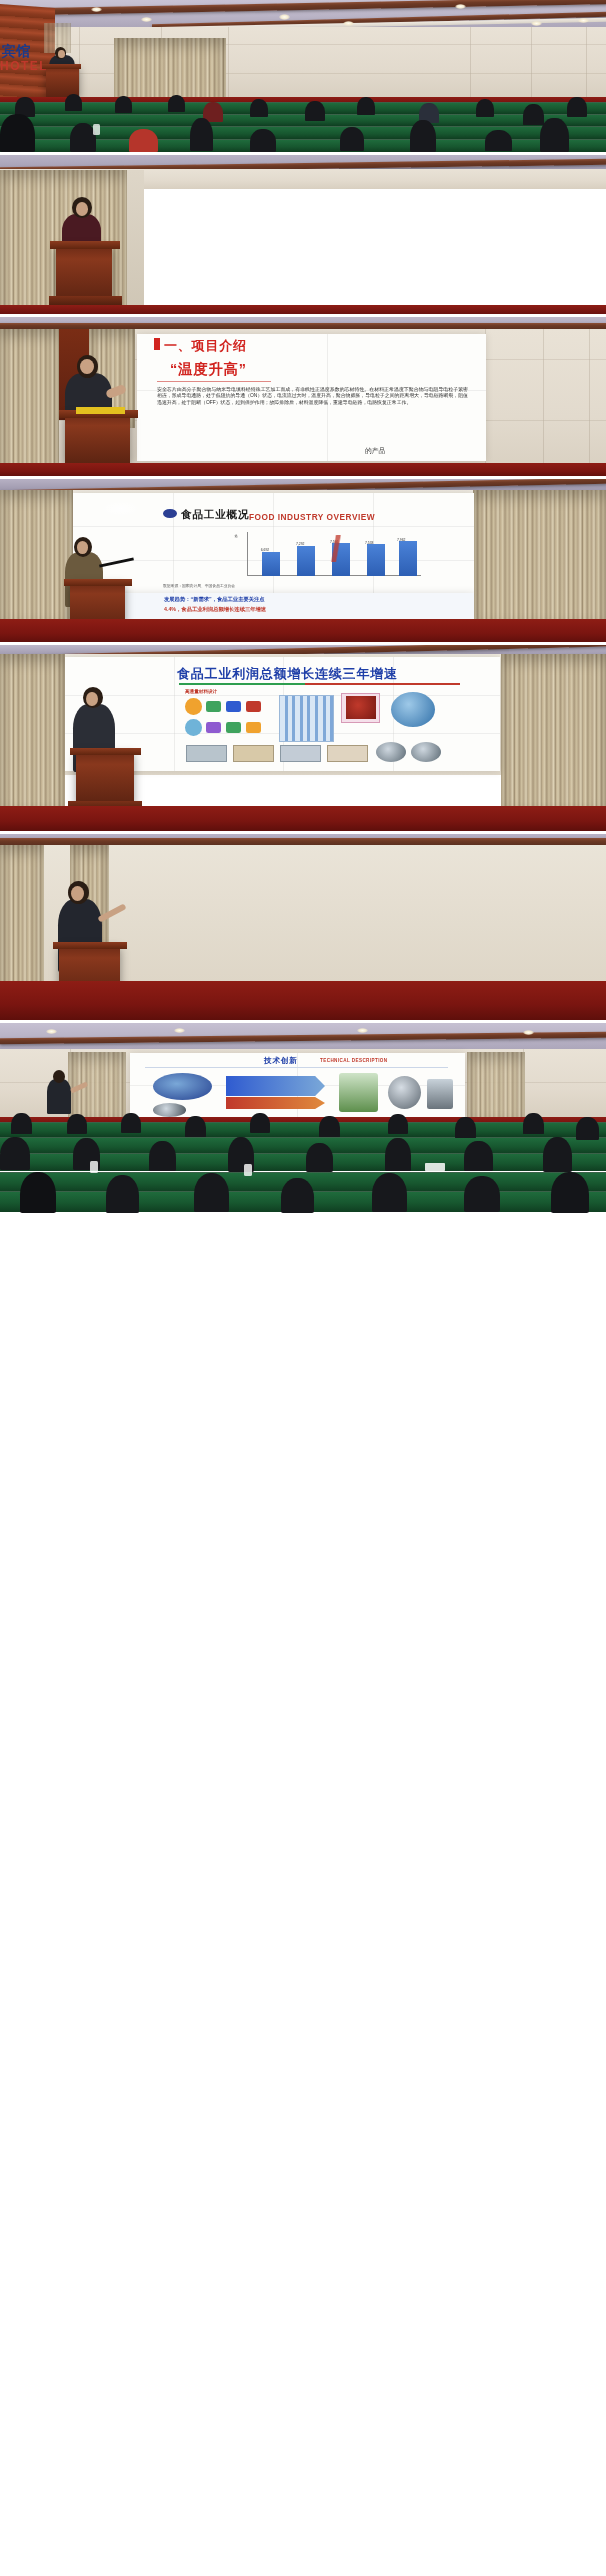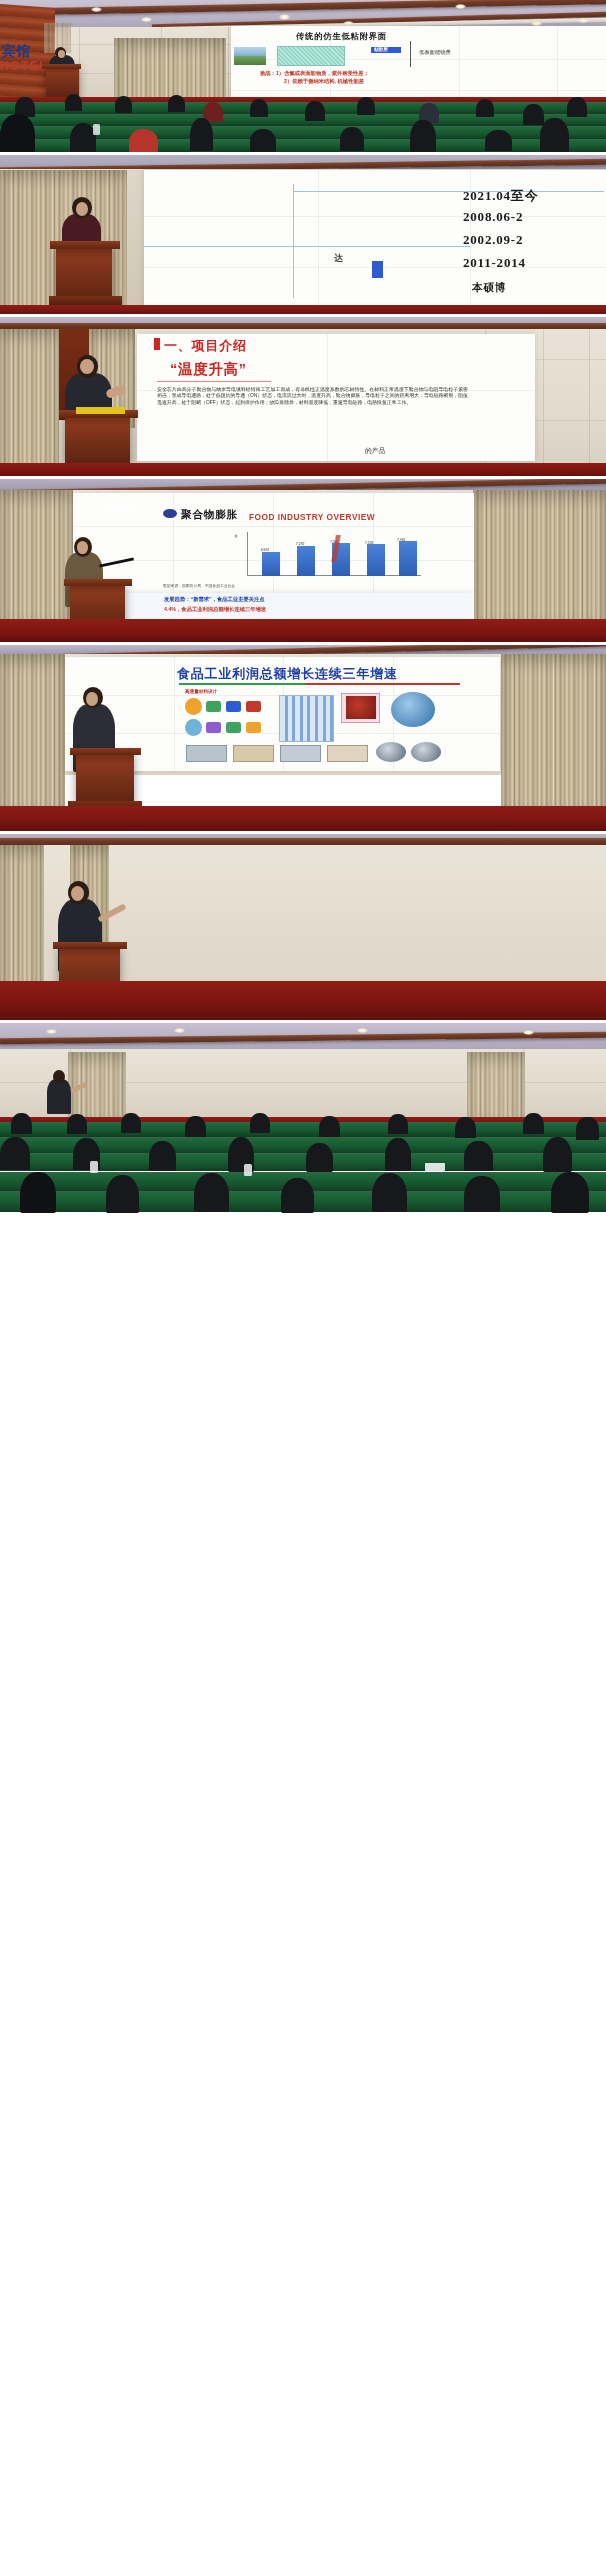--- a/index.html
+++ b/index.html
@@ -166,39 +166,20 @@
         <b style="top:46px"></b>
     </div>
 
     <div class="wood-wall" style="left:0;top:6px;width:55px;height:93px;transform:skewY(4deg)"></div>
     <div class="logo-text" style="left:1.5px;top:42px;font-size:14.4px">宾馆</div>
     <div class="logo-text" style="left:0px;top:59px;font-size:12px;color:#c0392b;letter-spacing:1.5px">HOTEL</div>
 
     <div class="curtain" style="left:114px;top:38px;width:112px;height:68px"></div>
     <div class="curtain" style="left:44px;top:23px;width:27px;height:30px;opacity:.55"></div>
 
-    <div class="screen" style="left:231px;top:26px;width:375px;height:80px">
-      <div class="screen-grid">
-        <i style="left:99px"></i>
-          <i style="left:228px"></i>
-          <i style="left:326px"></i>
-        <b style="top:33px"></b>
-          <b style="top:64px"></b>
-      </div>
-      <div class="slide-title" style="left:65px;top:4.6px;font-size:8.3px">传统的仿生低粘附界面</div>
-
-      <div class="tiny" style="left:3px;top:21px;width:32px;height:18px;background:linear-gradient(180deg,#bcd6ea 0%,#86b5d8 45%,#6f9f58 55%,#4e7d3c 100%);"></div>
-      <div class="tiny" style="left:46px;top:20px;width:68px;height:20px;background:repeating-linear-gradient(45deg,#b9e6dc 0 1.5px,#8fd6c6 1.5px 3px);border:0.8px solid #7fc5b4"></div>
-      <div class="tiny" style="left:140px;top:20.5px;width:30px;height:6.8px;background:#2f5bd0"></div>
-      <div class="tiny" style="left:143px;top:21px;font-size:4.6px;color:#fff;font-weight:bold">粘附层</div>
-      <div class="tiny" style="left:188px;top:23px;font-size:5.3px;color:#333;white-space:nowrap">低表面能物质</div>
-      <div class="tiny" style="left:179px;top:15px;width:0.8px;height:26px;background:#555"></div>
-      <div class="slide-sub" style="left:29px;top:44px;font-size:5.3px">挑战：1）含氟或表面能物质，紫外耐受性差；</div>
-      <div class="slide-sub" style="left:53px;top:52px;font-size:5.3px">2）依赖于微纳米结构, 机械性能差</div>
-    </div>
 
     <div class="speaker-body" style="left:49px;top:55px;width:26px;height:29px"></div>
     <div class="speaker-head" style="left:55px;top:47px;width:11.4px;height:12px"></div>
     <div class="speaker-face" style="left:58px;top:50px;width:6.8px;height:7.6px"></div>
     <div class="podium" style="left:46px;top:65px;width:33px;height:32px"></div>
     <div class="podium-top" style="left:42px;top:64px;width:39px;height:5.3px"></div>
 
     <div class="carpet" style="top:97px;height:7.6px"></div>
     <div class="seat-row" style="top:102px;height:12px"></div>
     <div class="seat-row" style="top:114px;height:12px"></div>
@@ -229,38 +210,20 @@
 
   </div>
 
   <div class="photo" style="height:159px">
     <div class="ceiling" style="height:13.7px;background:linear-gradient(180deg,#b9b3c6,#a59fb4)"></div>
     <div class="ceiling-beam" style="top:7.6px;height:6px;transform:skewY(-.8deg)"></div>
     <div class="wall" style="top:13.7px;height:20px"></div>
     <div class="curtain" style="left:0;top:15px;width:127px;height:144px"></div>
     <div class="tiny" style="left:127px;top:15px;width:16.7px;height:144px;background:linear-gradient(180deg,#ded6c8,#cfc6b5)"></div>
 
-    <div class="screen" style="left:144px;top:15px;width:463px;height:144px">
-      <div class="screen-grid">
-        <i style="left:174px"></i>
-          <i style="left:326px"></i>
-        <b style="top:46px"></b>
-          <b style="top:97px"></b>
-      </div>
-      <div class="tiny" style="left:149px;top:13.7px;width:0.8px;height:114px;background:#9fc3d8"></div>
-      <div class="tiny" style="left:149px;top:21px;width:311px;height:0.8px;background:#9fc3d8"></div>
-      <div class="slide-title" style="left:319px;top:16.7px;font-size:13px;font-family:'Liberation Serif',serif">2021.04至今</div>
-      <div class="slide-title" style="left:319px;top:39px;font-size:13px;font-family:'Liberation Serif',serif">2008.06-2</div>
-      <div class="slide-title" style="left:319px;top:62px;font-size:13px;font-family:'Liberation Serif',serif">2002.09-2</div>
-      <div class="slide-title" style="left:319px;top:85px;font-size:13px;font-family:'Liberation Serif',serif">2011-2014</div>
-      <div class="slide-title" style="left:328px;top:111px;font-size:10.6px">本硕博</div>
-      <div class="tiny" style="left:0;top:76px;width:326px;height:0.8px;background:#9fc3d8"></div>
-      <div class="slide-title" style="left:190px;top:82px;font-size:9px;color:#444">达</div>
-      <div class="tiny" style="left:228px;top:91px;width:10.6px;height:16.7px;background:#2f5bd0"></div>
-    </div>
 
     <div class="speaker-body" style="left:62px;top:59px;width:39px;height:47px;background:#4a1a22"></div>
     <div class="speaker-head" style="left:72px;top:42px;width:20px;height:21px"></div>
     <div class="speaker-face" style="left:76px;top:47px;width:12px;height:13.7px"></div>
     <div class="podium" style="left:56px;top:90px;width:56px;height:56px"></div>
     <div class="podium-top" style="left:50px;top:86px;width:70px;height:7.6px"></div>
     <div class="podium-base" style="left:49px;top:141px;width:73px;height:10.6px"></div>
     <div class="carpet" style="top:150px;height:9px;background:linear-gradient(180deg,#8e1d15,#6b1210)"></div>
 
   </div>
@@ -273,21 +236,21 @@
       <i style="left:485px"></i>
         <i style="left:543px"></i>
         <i style="left:589px"></i>
       <b style="top:30px"></b>
         <b style="top:91px"></b>
     </div>
     <div class="curtain" style="left:0;top:12px;width:59px;height:147px"></div>
     <div class="curtain" style="left:88px;top:12px;width:47px;height:99px"></div>
     <div class="tiny" style="left:59px;top:12px;width:30px;height:91px;background:linear-gradient(180deg,#7a2d15,#5c2010)"></div>
 
-    <div class="screen" style="left:137px;top:16.7px;width:398px;height:127px">
+    <div class="screen" style="left:137px;top:16.7px;width:349px;height:127px">
       <div class="screen-grid">
           <i style="left:190px"></i>
           <b style="top:56px"></b>
         </div>
       <div class="tiny" style="left:16.7px;top:4.6px;width:6.8px;height:12px;background:#d1241f"></div>
       <div class="slide-title red" style="left:27px;top:3px;font-size:13px">一、项目介绍</div>
       <div class="slide-title red" style="left:33px;top:26px;font-size:14.4px">“温度升高”</div>
       <div class="slide-rule" style="left:20px;top:47px;width:114px;background:#e08a86"></div>
       <div class="slide-body" style="left:20px;top:53px;width:311px;font-size:4.9px;text-align:justify">安全芯片由高分子聚合物与纳米导电填料经特殊工艺加工而成，有非线性正温度系数的芯材特性。在材料正常温度下聚合物与电阻导电粒子紧密相连，形成导电通路，处于低阻抗的导通（ON）状态，电流流过大时，温度升高，聚合物膨胀，导电粒子之间的距离增大，导电链路断裂，阻值迅速升高，处于阻断（OFF）状态，起到保护作用；故障排除后，材料温度降低，重建导电链路，电路恢复正常工作。</div>
       <div class="tiny" style="left:228px;top:112px;font-size:6.8px;color:#333">的产品</div>
@@ -314,21 +277,21 @@
     <div class="screen" style="left:73px;top:13.7px;width:401px;height:100px">
       <div class="screen-grid">
         <i style="left:100px"></i>
           <i style="left:200px"></i>
           <i style="left:300px"></i>
         <b style="top:33px"></b>
           <b style="top:67px"></b>
       </div>
       <div class="spotglow" style="left:27px;top:7.6px;width:41px;height:16.7px"></div>
       <div class="tiny" style="left:90px;top:16.7px;width:13.7px;height:9px;border-radius:50%;background:#2b3f93"></div>
-      <div class="slide-title" style="left:108px;top:15px;font-size:10.6px;color:#1a1a1a">聚合物膨胀</div>
+      <div class="slide-title" style="left:108px;top:15px;font-size:10.6px;color:#1a1a1a">食品工业概况</div>
       <div class="slide-title" style="left:176px;top:19px;font-size:8.3px;color:#c0392b;letter-spacing:0.5px">FOOD INDUSTRY OVERVIEW</div>
       <div class="slide-rule" style="left:82px;top:30px;width:190px;background:repeating-linear-gradient(90deg,#c0392b 0 3px,transparent 3px 6px);height:0.8px"></div>
 
       <div class="bar-chart" style="left:174px;top:39px;width:174px;height:44px">
         <div class="axis" style="left:0;top:0;width:0.8px;height:44px"></div>
         <div class="axis" style="left:0;bottom:0;width:174px;height:0.8px"></div>
         <div class="bar" style="left:15px;width:18px;height:24px"></div>
         <div class="bar" style="left:50px;width:18px;height:30px"></div>
         <div class="bar" style="left:85px;width:18px;height:33px"></div>
         <div class="bar" style="left:120px;width:18px;height:32px"></div>
@@ -439,20 +402,36 @@
     <div class="downlight" style="left:523px;top:6.8px"></div>
     <div class="wall" style="top:26px;height:68px"></div>
     <div class="wall-panel-lines" style="top:26px;height:68px">
       <i style="left:70px"></i>
         <i style="left:523px"></i>
         <b style="top:33px"></b>
     </div>
     <div class="curtain" style="left:68px;top:29px;width:58px;height:65px;opacity:.9"></div>
     <div class="curtain" style="left:467px;top:29px;width:58px;height:65px;opacity:.9"></div>
 
+    <div class="screen" style="left:130px;top:30px;width:335px;height:65px">
+      <div class="screen-grid">
+          <i style="left:167px"></i>
+          <b style="top:32px"></b>
+        </div>
+      <div class="slide-title" style="left:134px;top:3px;font-size:7.6px;color:#1f3fa8">技术创新</div>
+      <div class="slide-title" style="left:190px;top:4.6px;font-size:4.6px;color:#c0392b;letter-spacing:0.4px">TECHNICAL DESCRIPTION</div>
+      <div class="slide-rule" style="left:15px;top:13.7px;width:303px;background:#cbd6e8;height:0.8px"></div>
+      <div class="tiny" style="left:23px;top:20px;width:59px;height:27px;border-radius:50%;background:radial-gradient(ellipse at 40% 40%,#7aa8d8,#24408f)"></div>
+      <div class="tiny" style="left:96px;top:23px;width:99px;height:20px;background:linear-gradient(90deg,#2f5bd0,#7aa8d8);clip-path:polygon(0 0,90% 0,100% 50%,90% 100%,0 100%)"></div>
+      <div class="tiny" style="left:96px;top:44px;width:99px;height:12px;background:linear-gradient(90deg,#c0392b,#e08a3d);clip-path:polygon(0 0,90% 0,100% 50%,90% 100%,0 100%)"></div>
+      <div class="tiny" style="left:209px;top:20px;width:39px;height:39px;background:linear-gradient(180deg,#cfe4c8,#5d8f4c);border-radius:3px"></div>
+      <div class="tiny" style="left:258px;top:23px;width:33px;height:33px;border-radius:50%;background:radial-gradient(circle at 40% 35%,#d6dde4,#5b656e)"></div>
+      <div class="tiny" style="left:23px;top:50px;width:33px;height:13.7px;border-radius:50%;background:radial-gradient(circle at 40% 40%,#cfd8e0,#4a535b)"></div>
+      <div class="tiny" style="left:297px;top:26px;width:26px;height:30px;background:linear-gradient(180deg,#c8d2da,#6a747c);border-radius:2.3px"></div>
+    </div>
 
     <div class="speaker-body" style="left:47px;top:56px;width:24px;height:35px;background:#22252c"></div>
     <div class="speaker-head" style="left:53px;top:47px;width:12px;height:13px"></div>
     <div class="tiny" style="left:70px;top:62px;width:18px;height:4.6px;background:#c8a183;border-radius:2.3px;transform:rotate(-25deg)"></div>
 
     <div class="carpet" style="top:94px;height:9px"></div>
     <div class="seat-row" style="top:99px;height:15px"></div>
     <div class="seat-row" style="top:114px;height:16.7px"></div>
     <div class="seat-row" style="top:130px;height:18px"></div>
     <div class="seat-row" style="top:149px;height:20px"></div>

